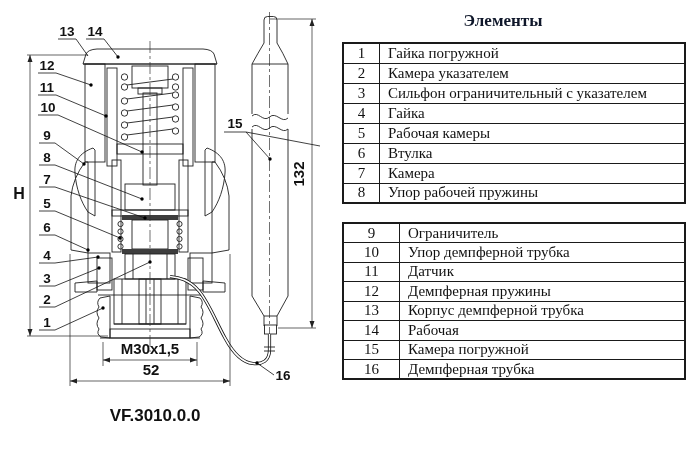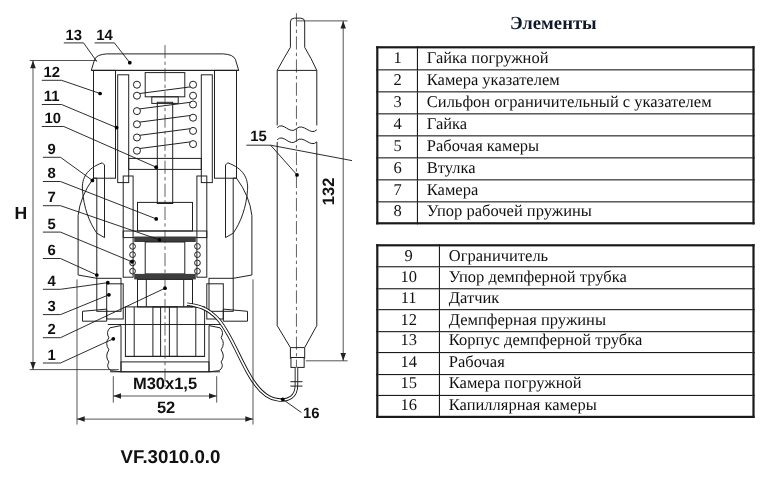--- a/index.html
+++ b/index.html
@@ -306,18 +306,18 @@
         <tr>
           <td class="num">14</td>
           <td class="nm">Рабочая</td>
         </tr>
         <tr>
           <td class="num">15</td>
           <td class="nm">Камера погружной</td>
         </tr>
         <tr>
           <td class="num">16</td>
-          <td class="nm">Капиллярная камеры</td>
+          <td class="nm">Демпферная трубка</td>
         </tr>
       </tbody>
     </table>
 
 </div>
 
 </body></html>

